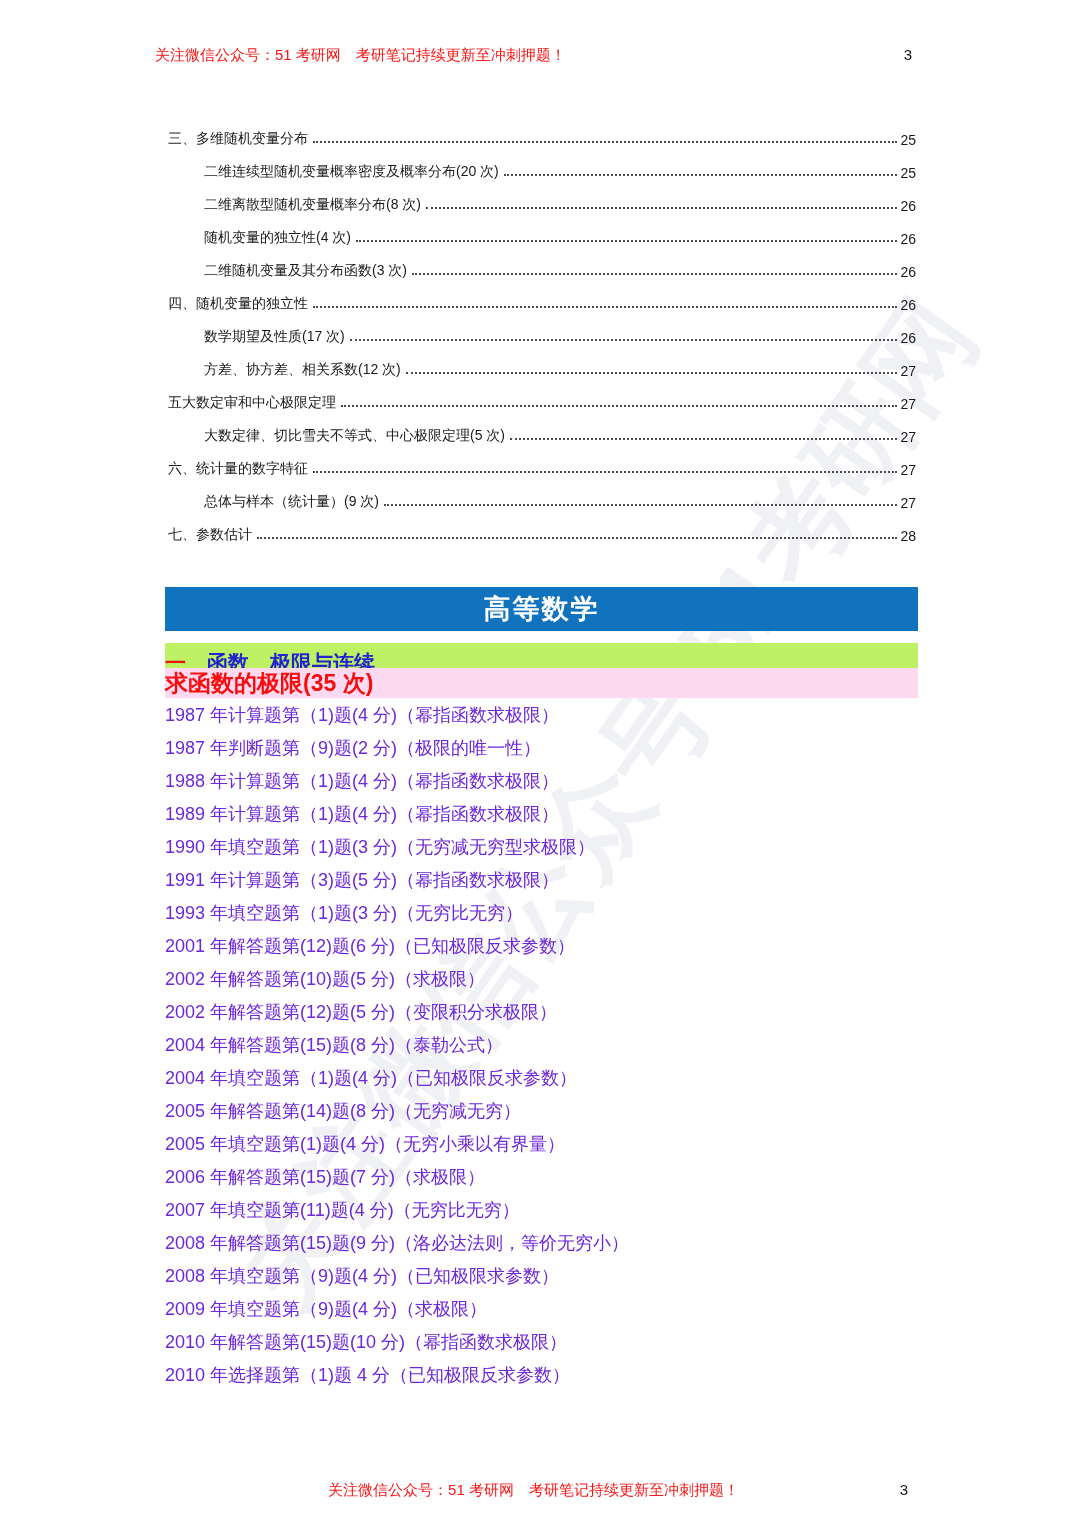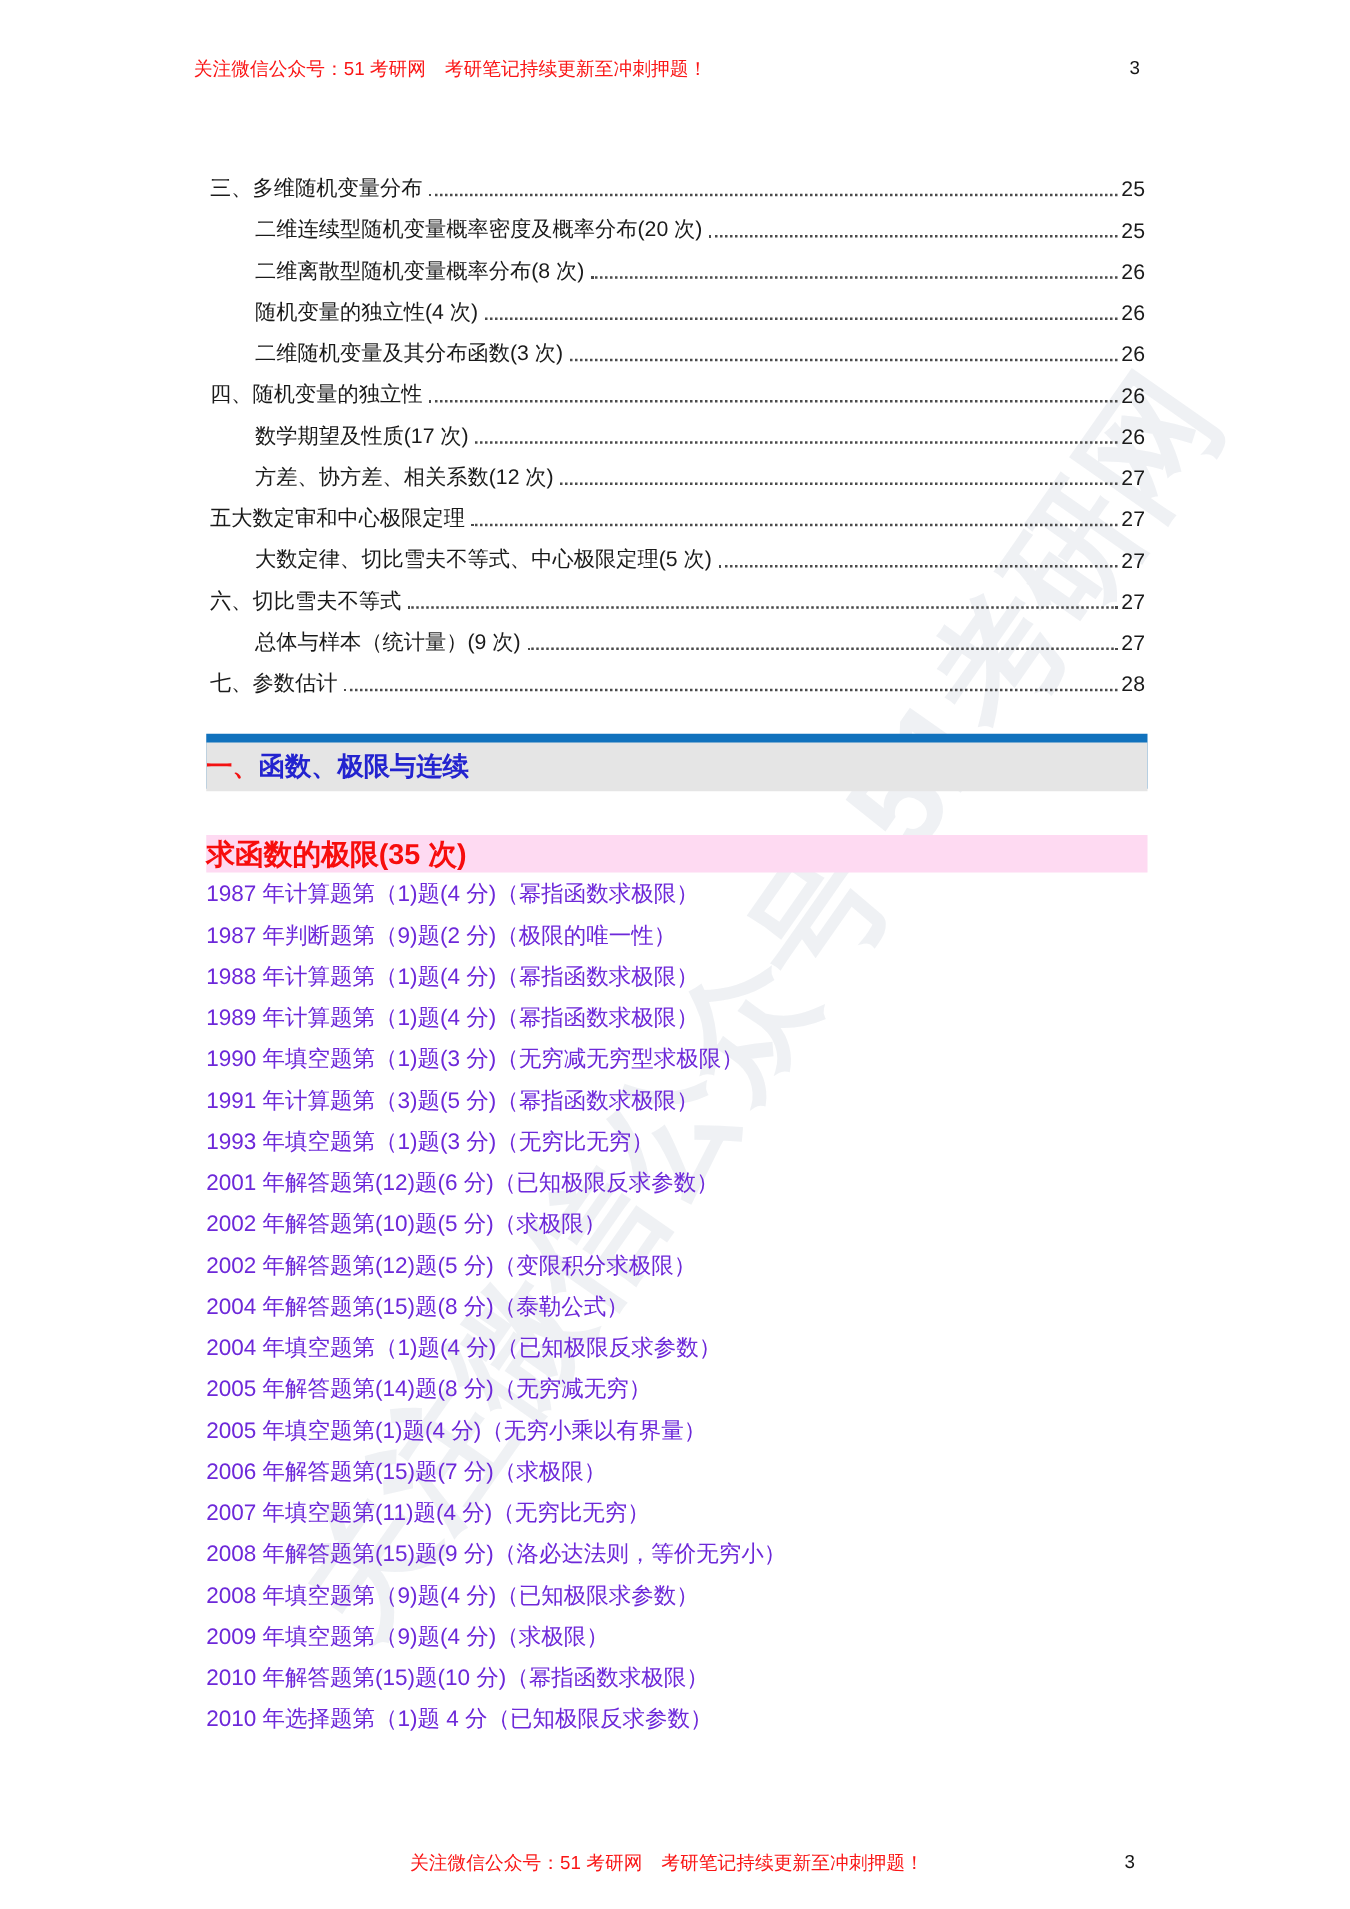--- a/index.html
+++ b/index.html
@@ -30,37 +30,37 @@
   
   .watermark {
     position: absolute; left: 60px; top: 830px; width: 960px;
     transform: rotate(-55deg); transform-origin: 50% 50%;
     font-size: 105px; font-weight: bold; white-space: nowrap;
     color: rgba(145, 155, 175, 0.14);
     text-align: center; pointer-events: none;
   }
 
   
-  .toc { position: absolute; top: 134px; left: 168px; width: 748px; font-size: 17px; text-align: right; }
+  .toc { position: absolute; top: 120px; left: 168px; width: 748px; font-size: 14px; text-align: right; }
   .toc-row { display: flex; align-items: flex-end; height: 33px; }
   .toc-row.lvl2 { padding-left: 36px; }
   .toc-label { white-space: nowrap; padding-bottom: 5px; }
   .toc-dots { flex: 1; border-bottom: 2px dotted #4a4a4a; margin: 0 3px 10px 5px; }
   .toc-page { padding-bottom: 5px; }
 
   
   .banner {
     position: absolute; top: 587px; left: 165px; width: 753px; height: 44px;
     background: #1172bd; color: #ffffff;
     font-size: 27px; font-weight: bold; text-align: center; line-height: 44px;
     letter-spacing: 2px;
   }
   .section-band {
-    position: absolute; top: 594px; left: 165px; width: 753px; height: 39px;
-    background: #e5e5e5; line-height: 39px;
+    position: absolute; top: 643px; left: 165px; width: 753px; height: 39px;
+    background: #bef264; line-height: 39px;
     font-size: 21px; font-weight: bold;
   }
   .sec-num { color: #f31212; }
   .sec-title { color: #2323cf; }
   .topic-band {
     position: absolute; top: 668px; left: 165px; width: 753px; height: 30px;
     background: #fedaf2; line-height: 30px;
     font-size: 23px; font-weight: bold; color: #f70d0d;
   }
 
@@ -133,21 +133,21 @@
     <span class="toc-page">27</span>
   </div>
 
   <div class="toc-row lvl2">
     <span class="toc-label">大数定律、切比雪夫不等式、中心极限定理(5 次)</span>
     <span class="toc-dots"></span>
     <span class="toc-page">27</span>
   </div>
 
   <div class="toc-row lvl1">
-    <span class="toc-label">六、切比雪夫不等式</span>
+    <span class="toc-label">六、统计量的数字特征</span>
     <span class="toc-dots"></span>
     <span class="toc-page">27</span>
   </div>
 
   <div class="toc-row lvl2">
     <span class="toc-label">总体与样本（统计量）(9 次)</span>
     <span class="toc-dots"></span>
     <span class="toc-page">27</span>
   </div>
 

